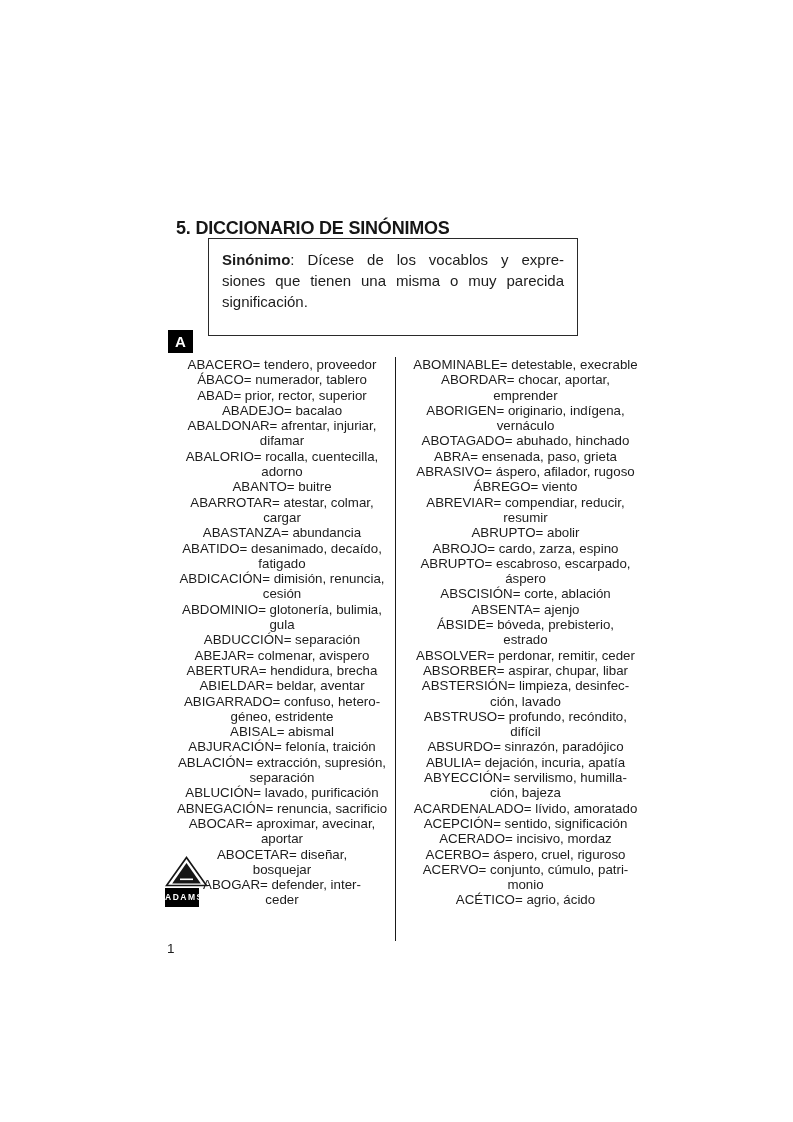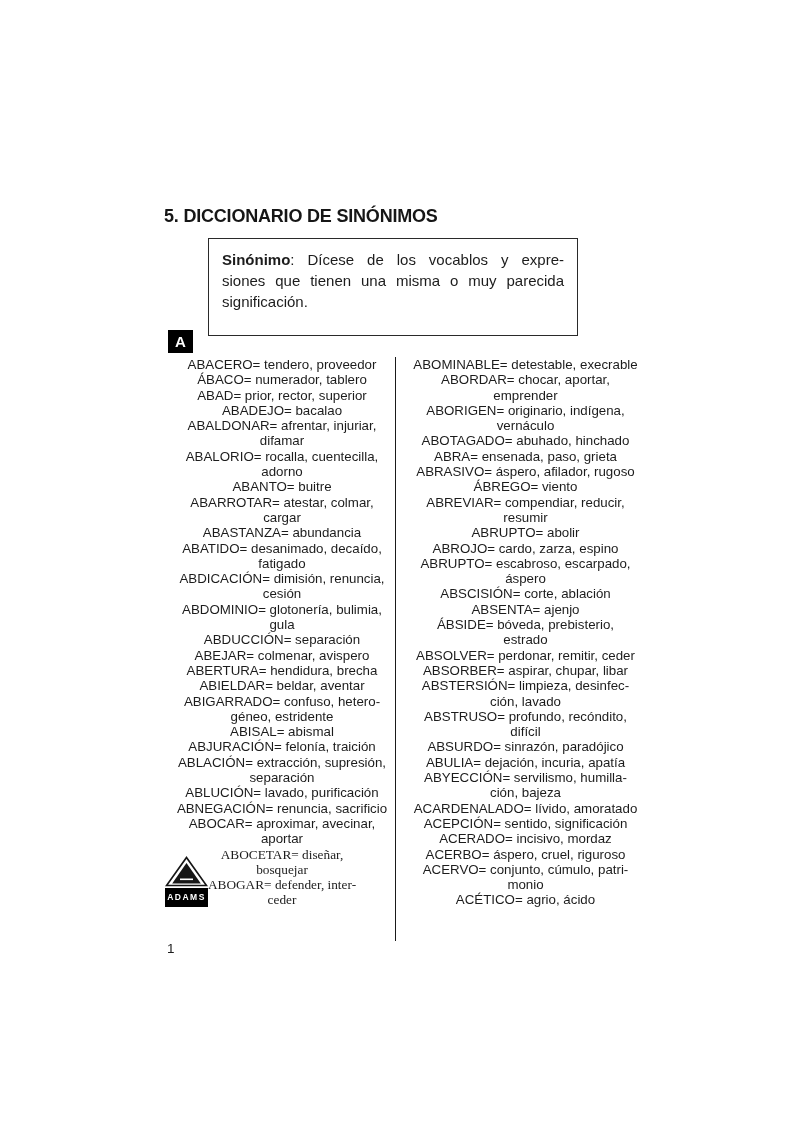--- a/index.html
+++ b/index.html
@@ -7,21 +7,21 @@
     position:relative;
     width:793px;height:1122px;
     background:#ffffff;
     font-family:"Liberation Sans", sans-serif;
     color:#1c1c1c;
     overflow:hidden;
   }
   .title{
     position:absolute;left:160px;top:202px;
     font-size:18px;font-weight:bold;letter-spacing:-0.2px;
-    margin:4px;color:#161616;
+    margin:16px;color:#161616;
   }
   .def-box{
     position:absolute;left:208px;top:238px;width:370px;
     box-sizing:border-box;
     border:1.5px solid #2a2a2a;
     padding:10px 13px 23px 13px;
     font-size:15px;line-height:21px;color:#1c1c1c;
   }
   .def-line{text-align:justify;text-align-last:justify;}
   .def-line.last{text-align-last:left;}
@@ -37,27 +37,27 @@
     font-size:13.3px;line-height:15.3px;color:#1c1c1c;
   }
   .col-left{left:168px;width:228px;}
   .col-right{left:403px;width:245px;}
   .entry{white-space:pre;text-align:center;}
   .divider{
     position:absolute;left:395px;top:357px;
     width:1.4px;height:584px;background:#1a1a1a;
   }
   .logo-section{position:relative;margin-top:0;}
-  .indented{font-family:Liberation Serif, serif;}
+  .indented{}
   .adams-logo{position:absolute;left:-3px;top:9px;width:43px;}
   .adams-logo svg{display:block;margin:0 auto;}
   .adams-bar{
     background:#000;color:#fff;
     font-size:8.5px;font-weight:bold;letter-spacing:1.5px;
-    text-align:center;padding:2px 0 2px 0;width:43px;
+    text-align:center;padding:2px 0 2px 0;width:34px;
     box-sizing:border-box;margin-top:1px;
   }
   .page-number{
     position:absolute;left:167px;top:941px;
     font-size:13.5px;color:#1c1c1c;
   }
 </style>
 </head>
 <body>
 

